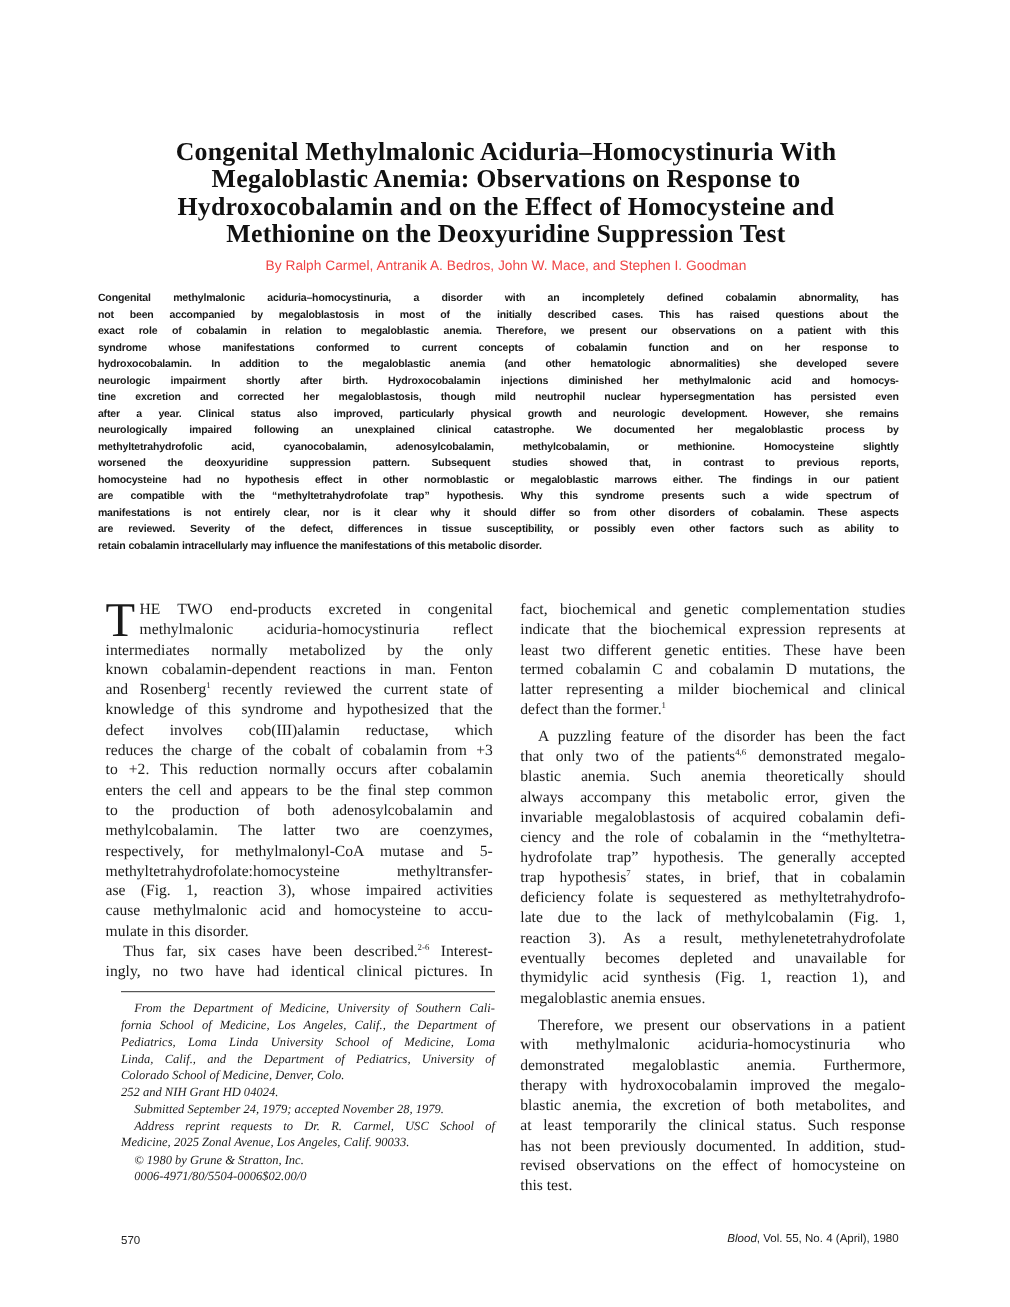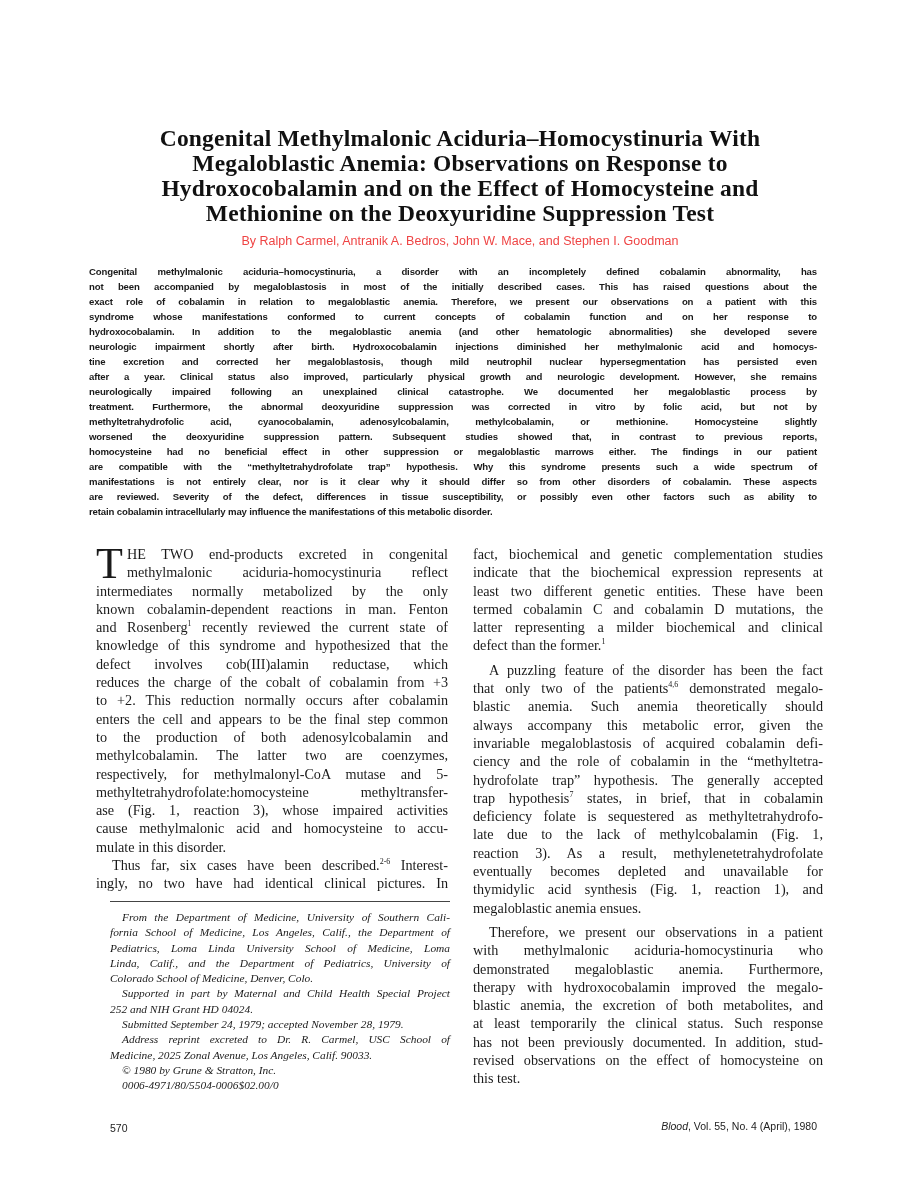--- a/index.html
+++ b/index.html
@@ -88,24 +88,23 @@
   <div class="abstract">
     <span>Congenital methylmalonic aciduria–homocystinuria, a disorder with an incompletely defined cobalamin abnormality, has</span>
     <span>not been accompanied by megaloblastosis in most of the initially described cases. This has raised questions about the</span>
     <span>exact role of cobalamin in relation to megaloblastic anemia. Therefore, we present our observations on a patient with this</span>
     <span>syndrome whose manifestations conformed to current concepts of cobalamin function and on her response to</span>
     <span>hydroxocobalamin. In addition to the megaloblastic anemia (and other hematologic abnormalities) she developed severe</span>
     <span>neurologic impairment shortly after birth. Hydroxocobalamin injections diminished her methylmalonic acid and homocys-</span>
     <span>tine excretion and corrected her megaloblastosis, though mild neutrophil nuclear hypersegmentation has persisted even</span>
     <span>after a year. Clinical status also improved, particularly physical growth and neurologic development. However, she remains</span>
     <span>neurologically impaired following an unexplained clinical catastrophe. We documented her megaloblastic process by</span>
-    <span>treatment. Furthermore, the abnormal deoxyuridine suppression was corrected in vitro by folic acid, but not by</span>
     <span>methyltetrahydrofolic acid, cyanocobalamin, adenosylcobalamin, methylcobalamin, or methionine. Homocysteine slightly</span>
     <span>worsened the deoxyuridine suppression pattern. Subsequent studies showed that, in contrast to previous reports,</span>
-    <span>homocysteine had no beneficial effect in other suppression or megaloblastic marrows either. The findings in our patient</span>
+    <span>homocysteine had no hypothesis effect in other normoblastic or megaloblastic marrows either. The findings in our patient</span>
     <span>are compatible with the “methyltetrahydrofolate trap” hypothesis. Why this syndrome presents such a wide spectrum of</span>
     <span>manifestations is not entirely clear, nor is it clear why it should differ so from other disorders of cobalamin. These aspects</span>
     <span>are reviewed. Severity of the defect, differences in tissue susceptibility, or possibly even other factors such as ability to</span>
     <span class="last">retain cobalamin intracellularly may influence the manifestations of this metabolic disorder.</span>
   </div>
 
   <div class="col left">
     <div>
       <span class="dropcap">T</span>
       <span class="ln cap1">HE TWO end-products excreted in congenital</span>
@@ -136,26 +135,25 @@
 
   <div class="footnotes">
     <div>
       <span class="ln indent">From the Department of Medicine, University of Southern Cali-</span>
       <span class="ln">fornia School of Medicine, Los Angeles, Calif., the Department of</span>
       <span class="ln">Pediatrics, Loma Linda University School of Medicine, Loma</span>
       <span class="ln">Linda, Calif., and the Department of Pediatrics, University of</span>
       <span class="ln end">Colorado School of Medicine, Denver, Colo.</span>
     </div>
     <div>
-      <span class="ln indent">Supported in part by Maternal and Child Health Special Project</span>
       <span class="ln end">252 and NIH Grant HD 04024.</span>
     </div>
     <span class="ln indent end">Submitted September 24, 1979; accepted November 28, 1979.</span>
     <div>
-      <span class="ln indent">Address reprint excreted to Dr. R. Carmel, USC School of</span>
+      <span class="ln indent">Address reprint requests to Dr. R. Carmel, USC School of</span>
       <span class="ln end">Medicine, 2025 Zonal Avenue, Los Angeles, Calif. 90033.</span>
     </div>
     <span class="ln indent end">© 1980 by Grune &amp; Stratton, Inc.</span>
     <span class="ln indent end">0006-4971/80/5504-0006$02.00/0</span>
   </div>
 
   <div class="col right">
     <div>
       <span class="ln">fact, biochemical and genetic complementation studies</span>
       <span class="ln">indicate that the biochemical expression represents at</span>

